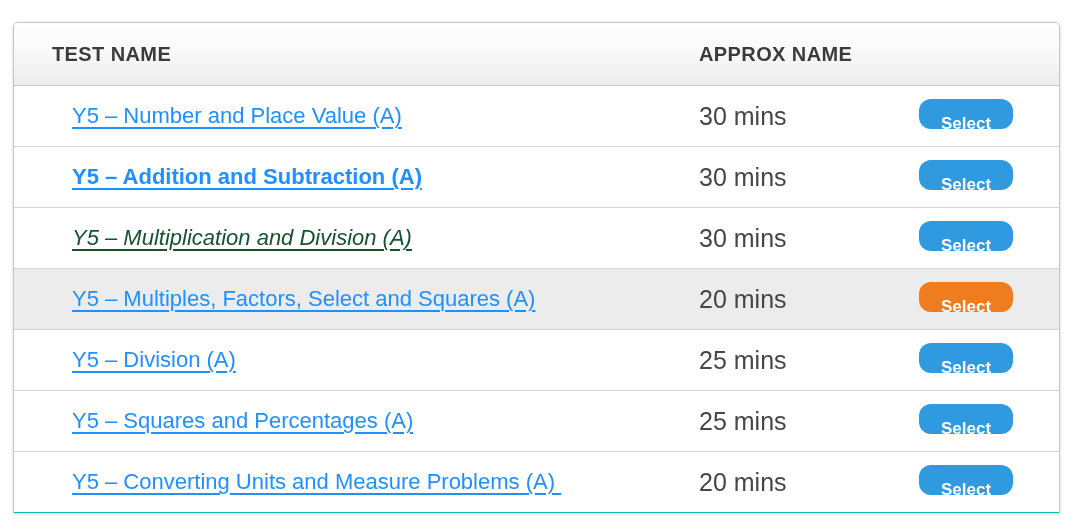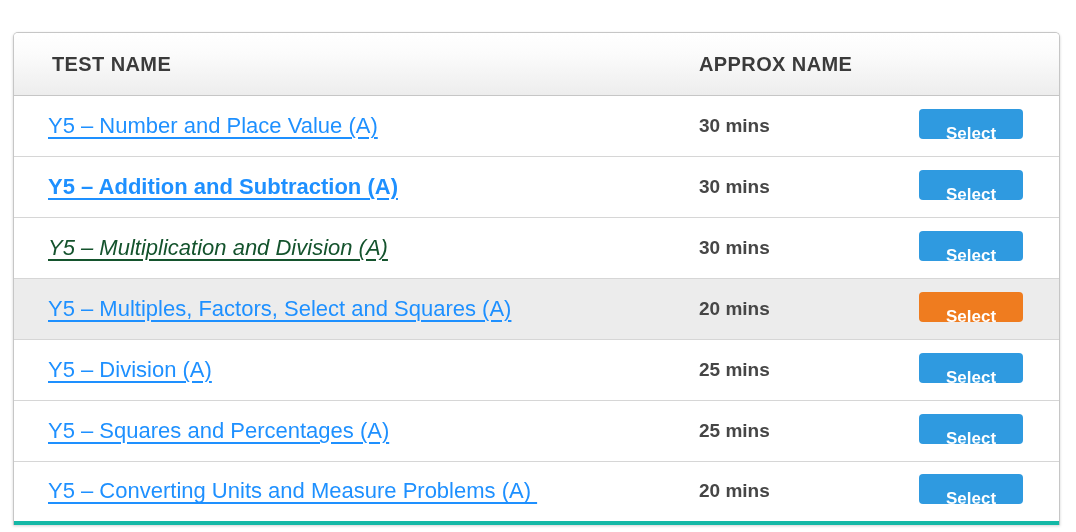--- a/index.html
+++ b/index.html
@@ -18,21 +18,21 @@
   .page {
     position: relative;
     width: 1076px;
     height: 532px;
   }
 
   
   .table-card {
     position: absolute;
     left: 13px;
-    top: 32px;
+    top: 22px;
     width: 1047px;
     border: 1px solid #c6c6c6;
     border-bottom: none;
     border-radius: 5px 5px 0 0;
     background: #ffffff;
     box-shadow: 0 1px 3px rgba(0,0,0,0.18);
     box-sizing: border-box;
     overflow: hidden;
   }
 
@@ -74,61 +74,60 @@
   }
   tbody tr td {
     border-top: 1px solid #d6d6d6;
     padding: 0;
     vertical-align: middle;
   }
   tbody tr:first-child td {
     border-top: none;
   }
   tbody tr:last-child td {
-    border-bottom: 4px solid #14b8a6;
-  }
-
-  td.col-name   { padding-left: 34px; }
+    border-bottom: 1px solid #14b8a6;
+  }
+
+  td.col-name   { padding-left: 58px; }
   td.col-time   { padding-left: 24px; }
   td.col-action { padding-left: 0; }
 
   
   .test-link {
     display: inline;
     color: #1e90ff;
     font-size: 22px;
     line-height: 26px;
     text-decoration: underline;
     text-underline-offset: 4px;
     text-decoration-thickness: 1.5px;
     white-space: pre;
     cursor: pointer;
   }
 
   
   .time-text {
     color: #464646;
-    font-size: 19px;
+    font-size: 25px;
     line-height: 24px;
     white-space: nowrap;
-    font-weight: bold;
   }
 
   
   .select-btn {
     display: inline-block;
-    width: 104px;
+    width: 94px;
     height: 30px;
     line-height: 30px;
     text-align: center;
     color: #ffffff;
     font-size: 17px;
     font-weight: bold;
     border: none;
-    border-radius: 4px;
+    border-radius: 12px;
     padding: 10px;
     margin-left: 7px;
     cursor: pointer;
     font-family: "Liberation Sans", sans-serif;
   }
 </style>
 </head>
 <body>
 
 <div class="page">

